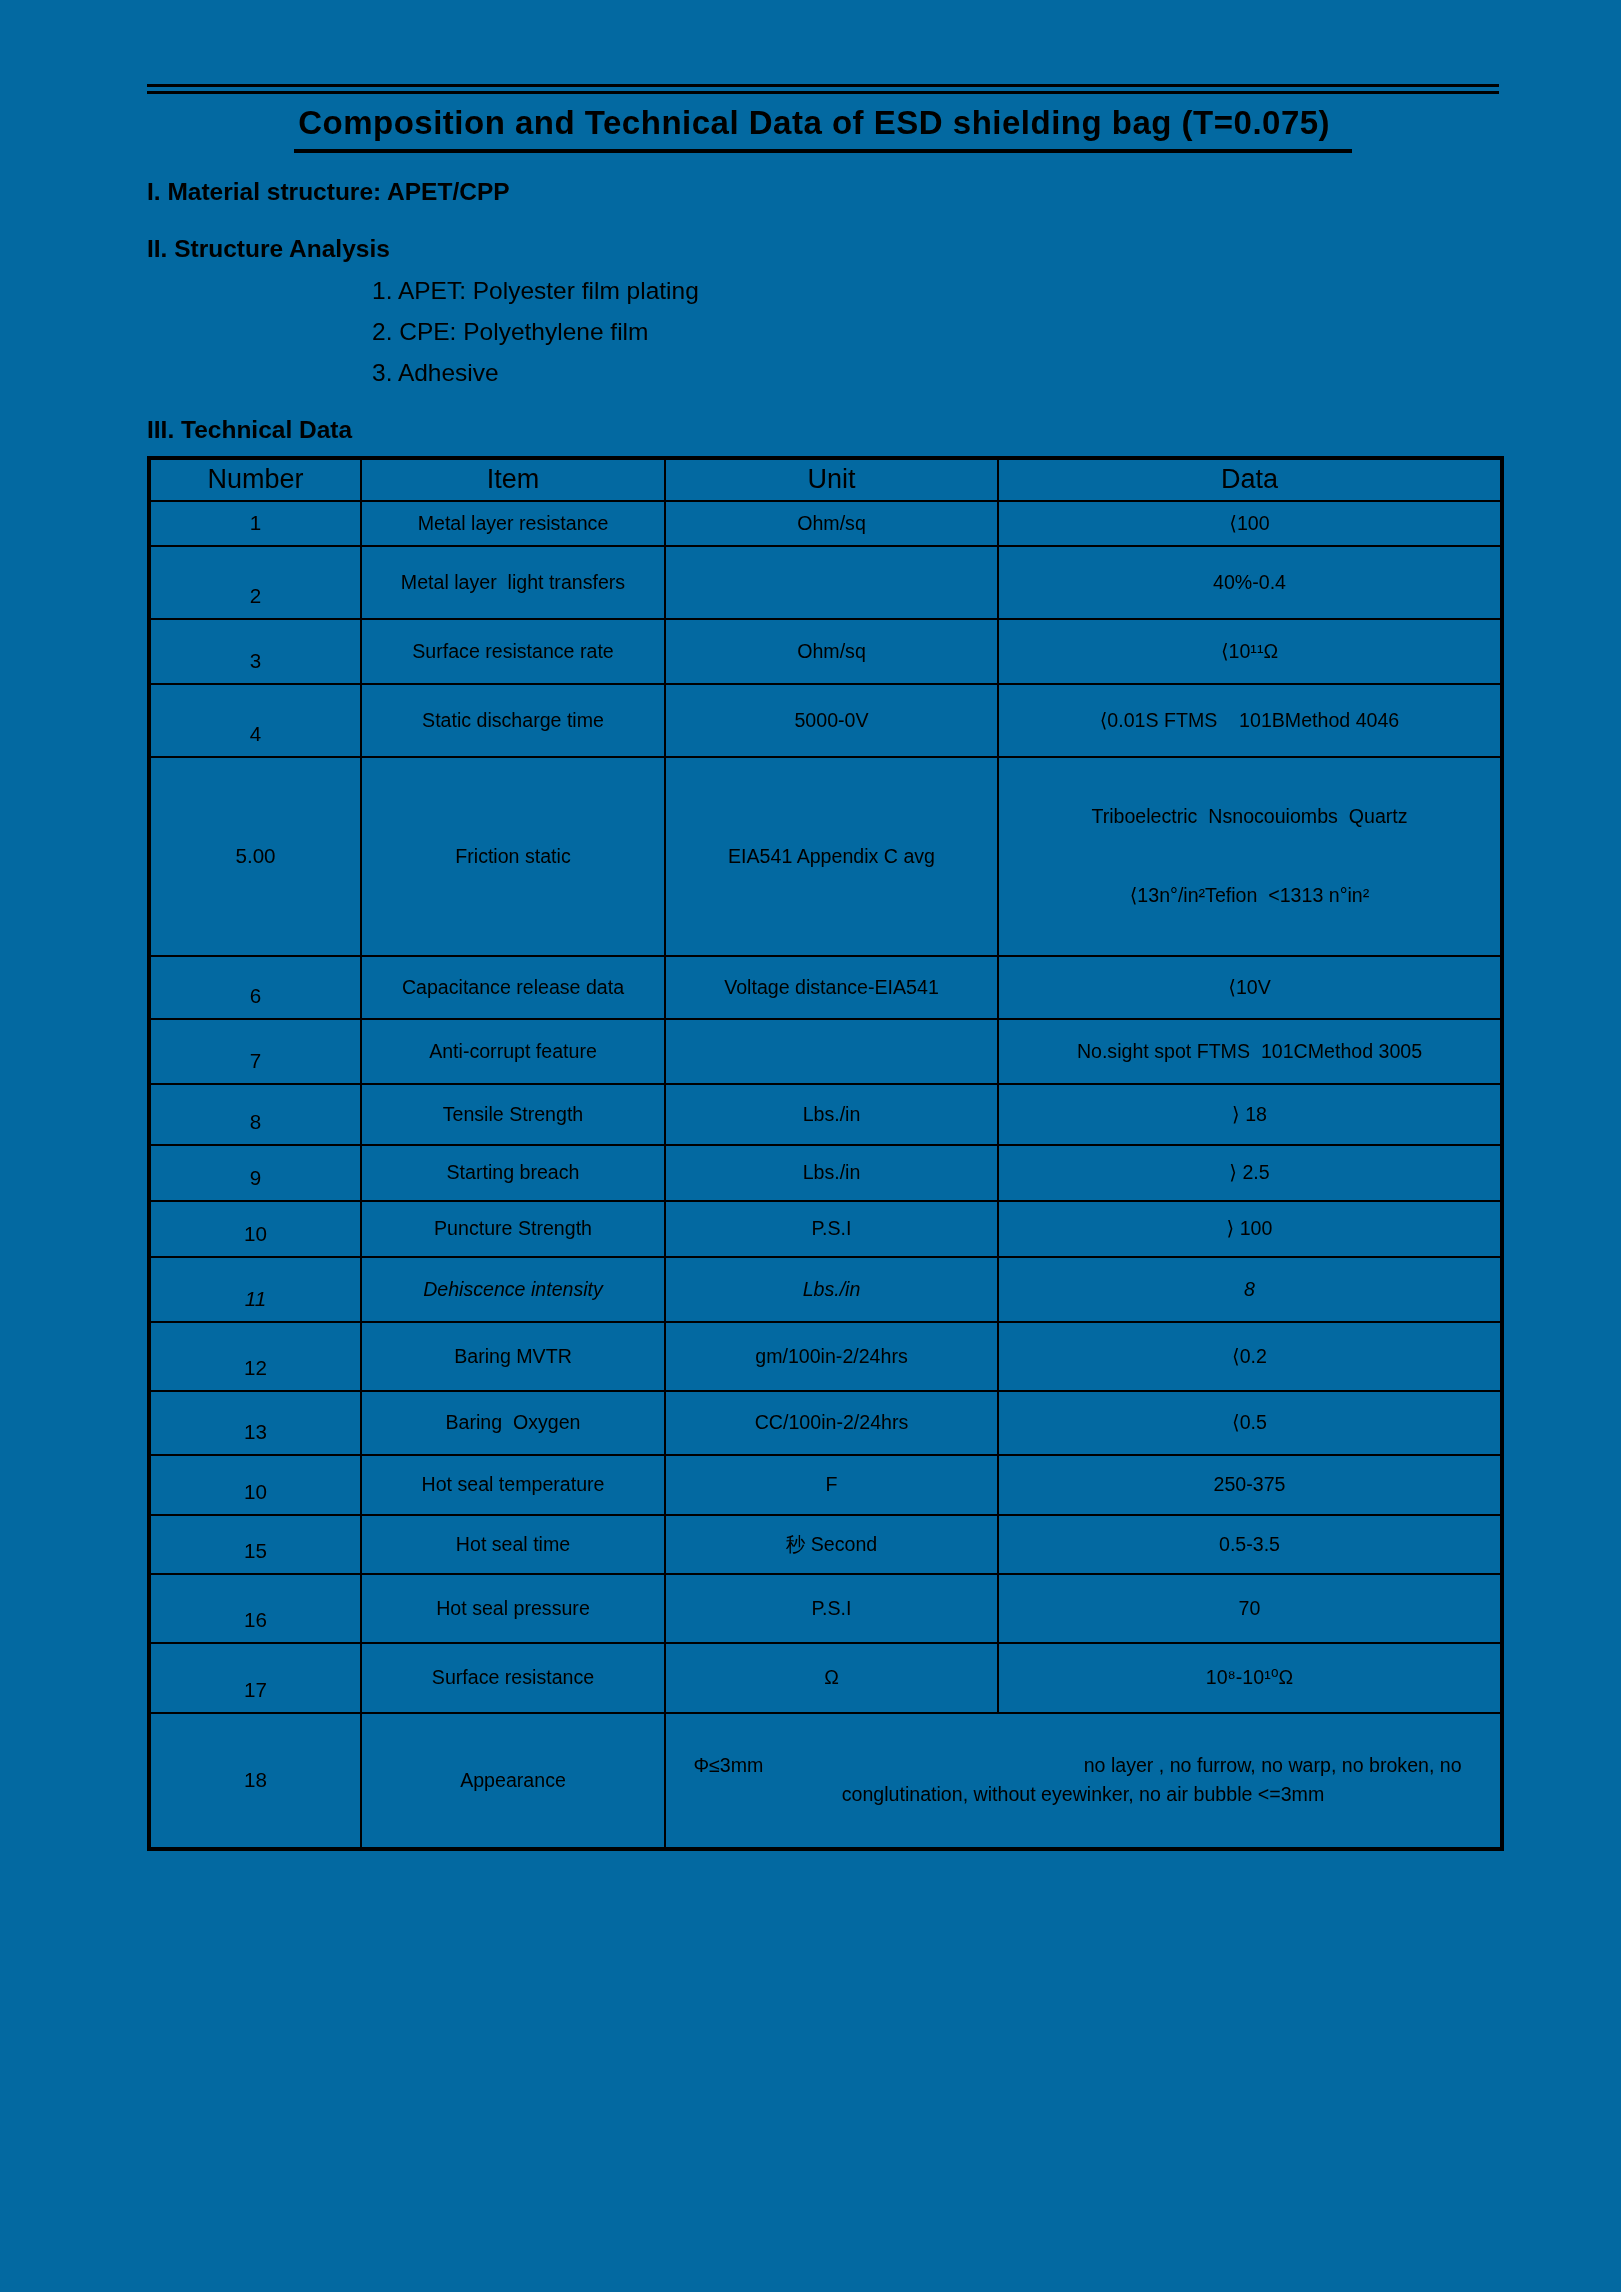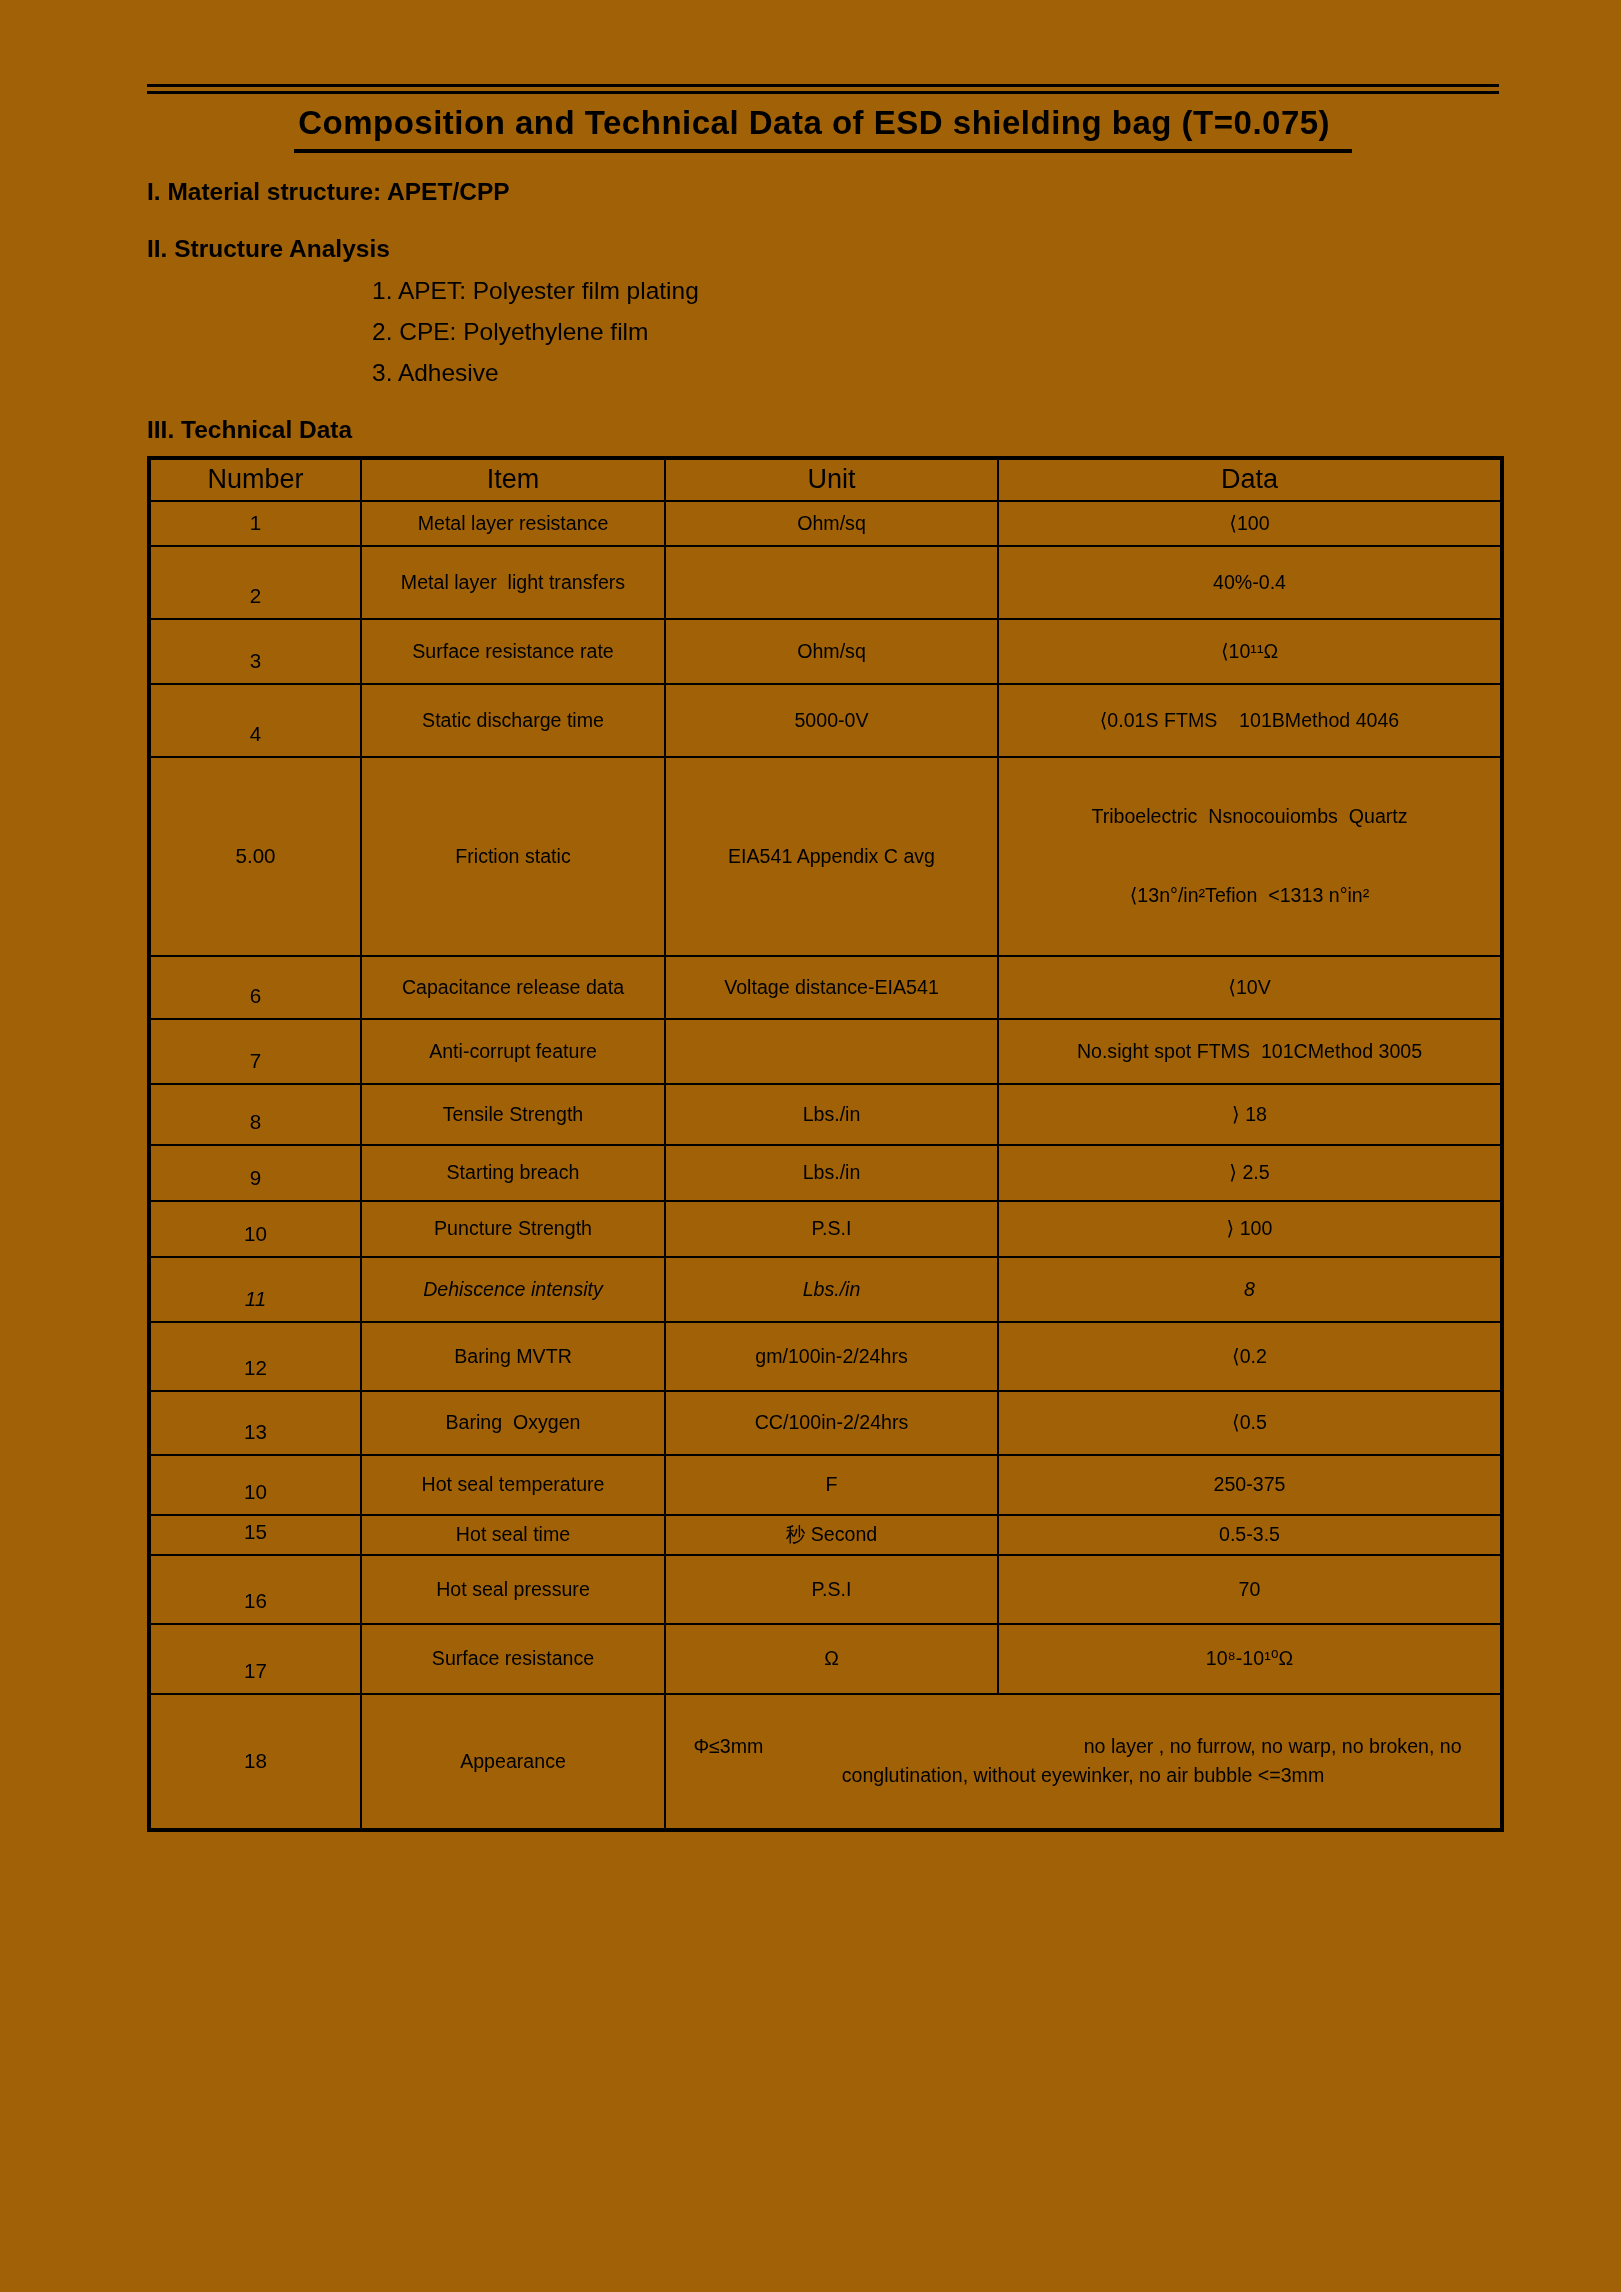--- a/index.html
+++ b/index.html
@@ -1,21 +1,21 @@
 <!DOCTYPE html>
 <html><head>
 <meta charset="utf-8">
 <style>
   * { box-sizing: border-box; }
   html, body { margin: 0; padding: 0; background: #ffffff; }
   .page {
     position: relative;
     width: 1621px;
     height: 2293px;
-    background: #a16207;
+    background: #0369a1;
     color: #000000;
     font-family: "Liberation Sans", "DejaVu Sans", sans-serif;
     overflow: hidden;
   }
   .content { padding: 84px 122px 0 147px; }
 
   .top-rule {
     height: 0;
     border-top: 10.8px double #000;
   }
@@ -66,21 +66,21 @@
   tr.rh5  { height: 88px; }
   tr.rh6  { height: 63px; }
   tr.rh7  { height: 65px; }
   tr.rh8  { height: 61px; }
   tr.rh9  { height: 56px; }
   tr.rh10 { height: 56px; }
   tr.rh11 { height: 65px; font-style: italic; }
   tr.rh12 { height: 69px; }
   tr.rh13 { height: 64px; }
   tr.rh14 { height: 60px; }
-  tr.rh15 { height: 40px; }
+  tr.rh15 { height: 59px; }
   tr.rh16 { height: 69px; }
   tr.rh17 { height: 70px; }
   tr.rh18 { height: 80px; }
 
   .two-line .l1 { margin-bottom: 11.8px; line-height: 1.1; }
   .two-line .l2 { line-height: 1.1; }
 
   td.merged { text-align: center; padding: 7.8px 13.7px; line-height: 1.5; }
   .phi {
     float: left;

